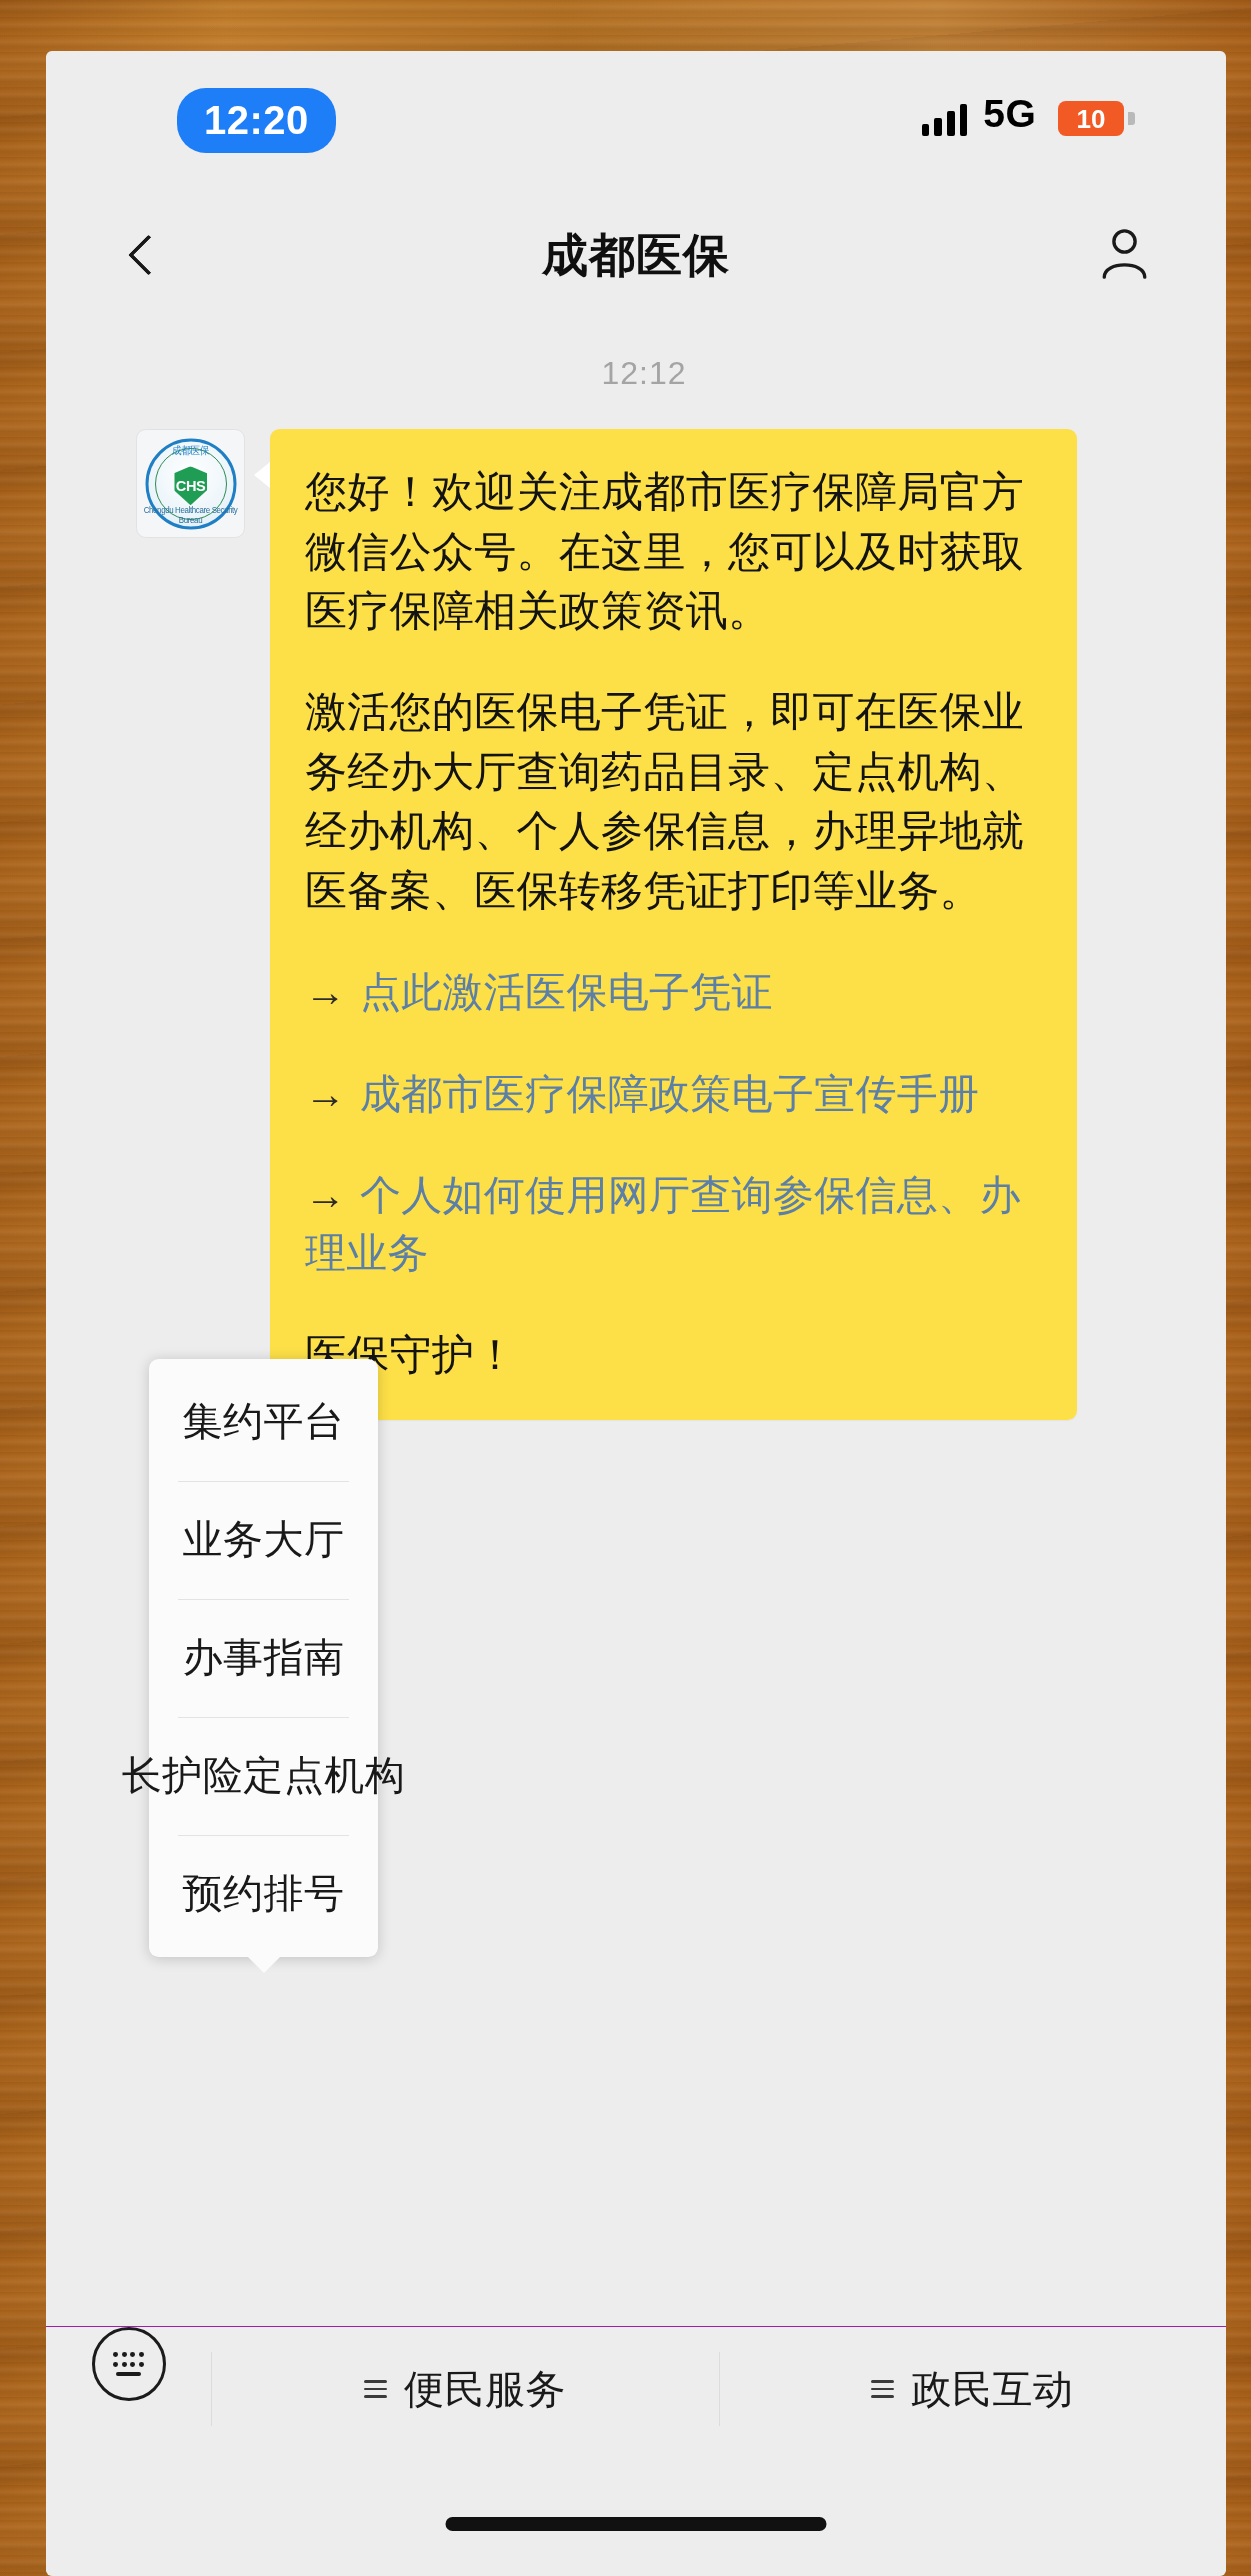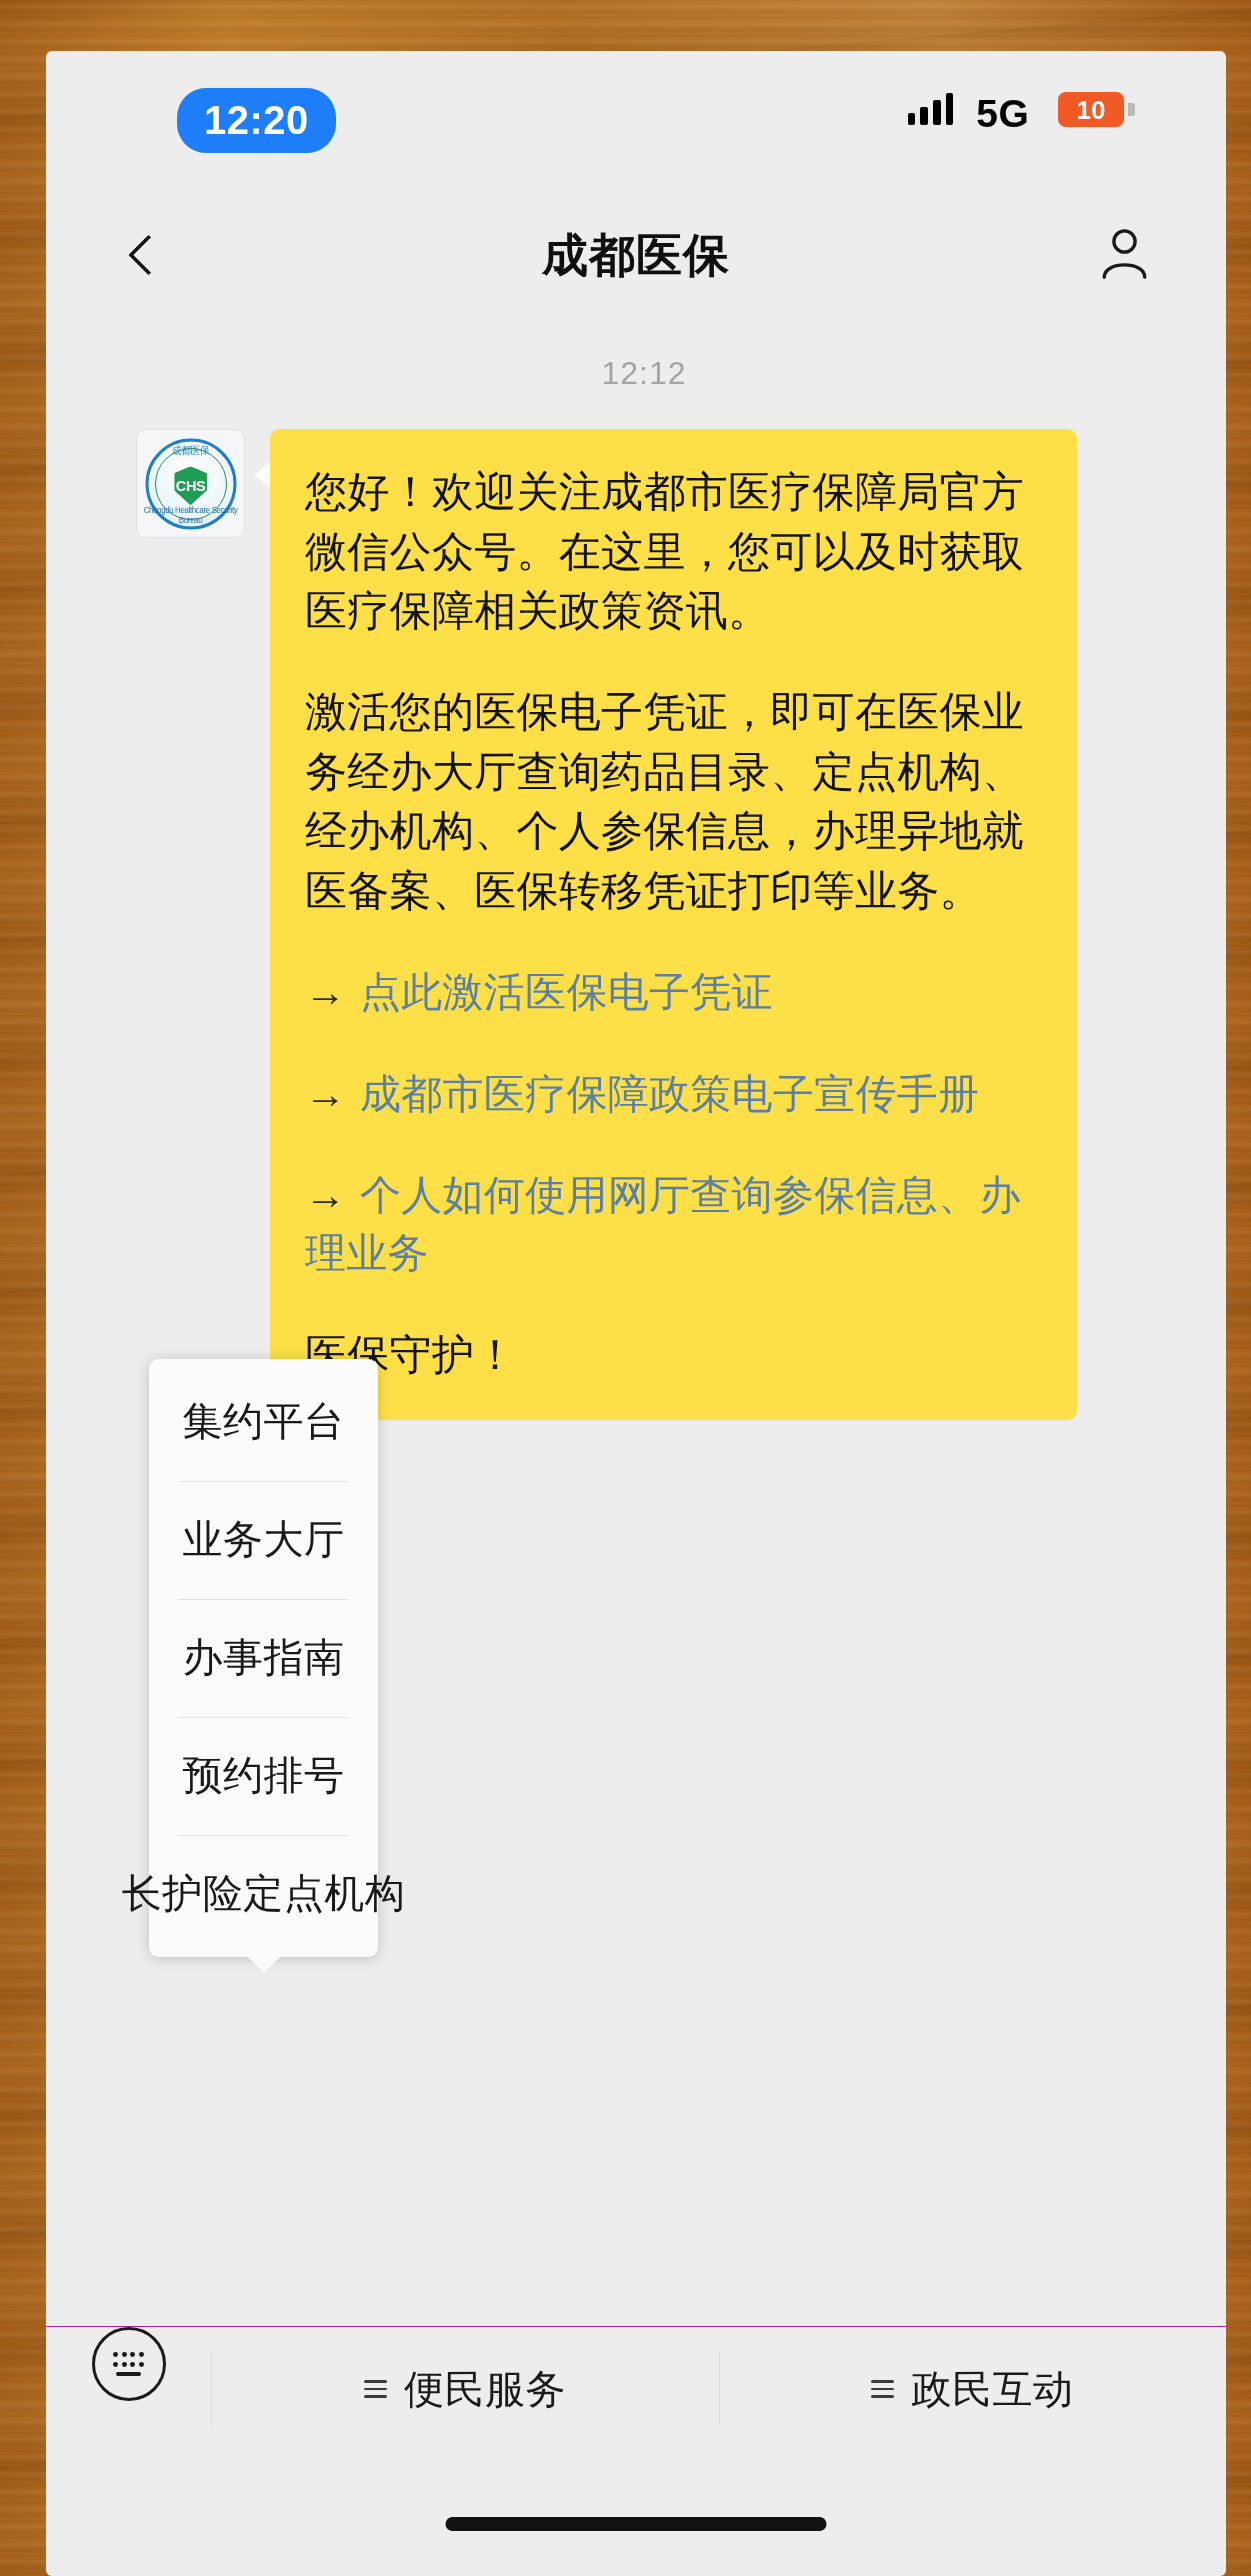--- a/index.html
+++ b/index.html
@@ -57,22 +57,22 @@
     border-radius: 29px;
     padding: 11.7px 27px 13.6px 27px;
     letter-spacing: 0.5px;
     line-height: 1;
   }
   .status-right {
     position: absolute;
     right: 102px;
     top: 41px;
     display: flex;
-    align-items: flex-start;
-    gap: 19px;
+    align-items: flex-end;
+    gap: 12px;
   }
   .signal {
     display: flex;
     align-items: flex-end;
     gap: 4.9px;
     height: 33px;
   }
   .signal i { display: block; width: 7.8px; background: #000; border-radius: 1.9px; }
   .signal i:nth-child(1) { height: 11.7px; }
   .signal i:nth-child(2) { height: 18.5px; }
@@ -451,22 +451,22 @@
 
         <p class="closing">医保守护！</p>
       </div>
     </div>
   </div>
 
   <div class="popup">
     <div class="popup-item">集约平台</div>
     <div class="popup-item">业务大厅</div>
     <div class="popup-item">办事指南</div>
+    <div class="popup-item">长护险定点机构</div>
     <div class="popup-item">预约排号</div>
-    <div class="popup-item">长护险定点机构</div>
   </div>
 
   <div class="toolbar">
     <div class="kb-btn">
       <span class="kb-circle">
         <span class="kb-dots">
             <span></span>
             <span></span>
             <span></span>
             <span></span>

